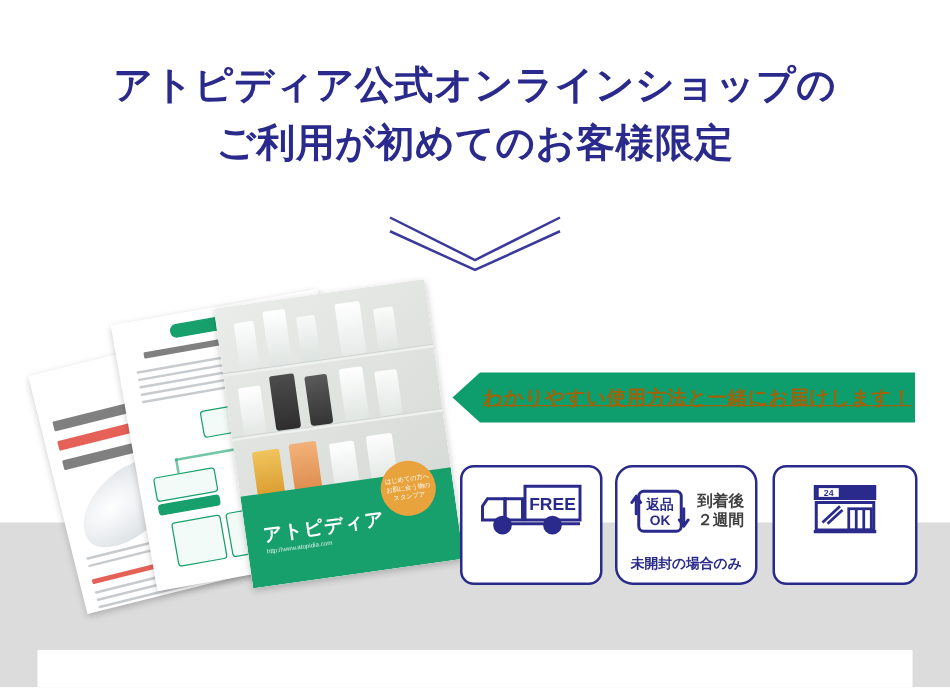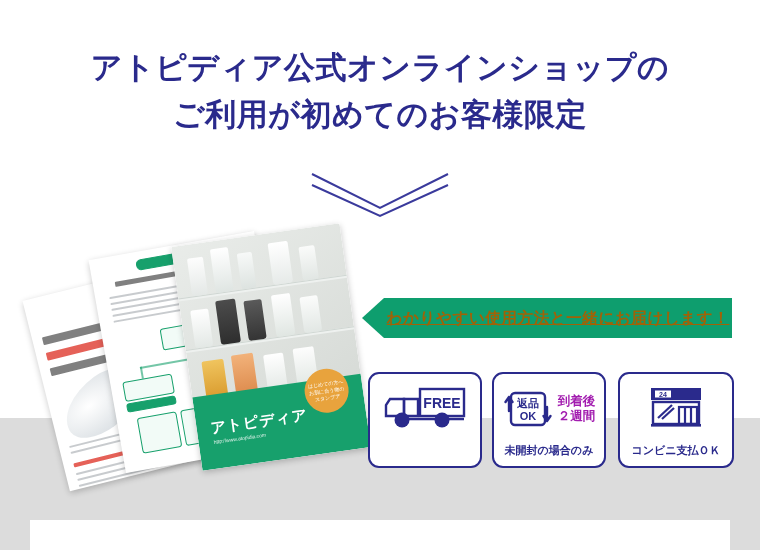--- a/index.html
+++ b/index.html
@@ -212,21 +212,21 @@
   .badge {
     position: absolute;
     top: 0;
     height: 96px;
     background: #ffffff;
     border: 2.5px solid #2a2a8c;
     border-radius: 11px;
     box-sizing: border-box;
   }
   .badge-1 { left: 0;    width: 114px; }
-  .badge-2 { left: 124px; width: 114px; }
+  .badge-2 { left: 124px; width: 114px; border-radius: 14px; }
   .badge-3 { left: 250px; width: 116px; }
 
   .badge-icon {
     position: absolute;
     left: 0; right: 0;
     top: 9px;
     height: 46px;
     display: flex;
     align-items: flex-end;
     justify-content: center;
@@ -243,21 +243,21 @@
   }
   .badge-label.sm { font-size: 11px; letter-spacing: 0px; }
 
   
   .ret-row {
     display: flex;
     align-items: center;
     gap: 5px;
   }
   .ret-side {
-    color: #a21caf;
+    color: #404040;
     font-size: 12.5px;
     font-weight: bold;
     line-height: 1.18;
     text-align: center;
     white-space: pre-line;
   }
 
   svg { display: block; }
 </style>
 </head>
@@ -401,17 +401,16 @@
           <text x="16" y="11.8" font-family="Liberation Sans, sans-serif" font-size="7" font-weight="bold" fill="#2a2a8c" text-anchor="middle">24</text>
           <rect x="6" y="17" width="46" height="22" fill="none" stroke="#2a2a8c" stroke-width="2.4"></rect>
           <line x1="11" y1="33" x2="25" y2="20" stroke="#2a2a8c" stroke-width="2.2"></line>
           <line x1="15" y1="34" x2="27" y2="23" stroke="#2a2a8c" stroke-width="2.2"></line>
           <rect x="32" y="22" width="18" height="17" fill="none" stroke="#2a2a8c" stroke-width="2.2"></rect>
           <line x1="38" y1="22" x2="38" y2="39" stroke="#2a2a8c" stroke-width="2.2"></line>
           <line x1="44" y1="22" x2="44" y2="39" stroke="#2a2a8c" stroke-width="2.2"></line>
           <rect x="4" y="39" width="50" height="2.6" fill="#2a2a8c"></rect>
         </svg>
       </div>
-      <div class="badge-label sm">コンビニ支払ＯＫ</div>
     </div>
   </div>
 
 </div>
 
 </body></html>

